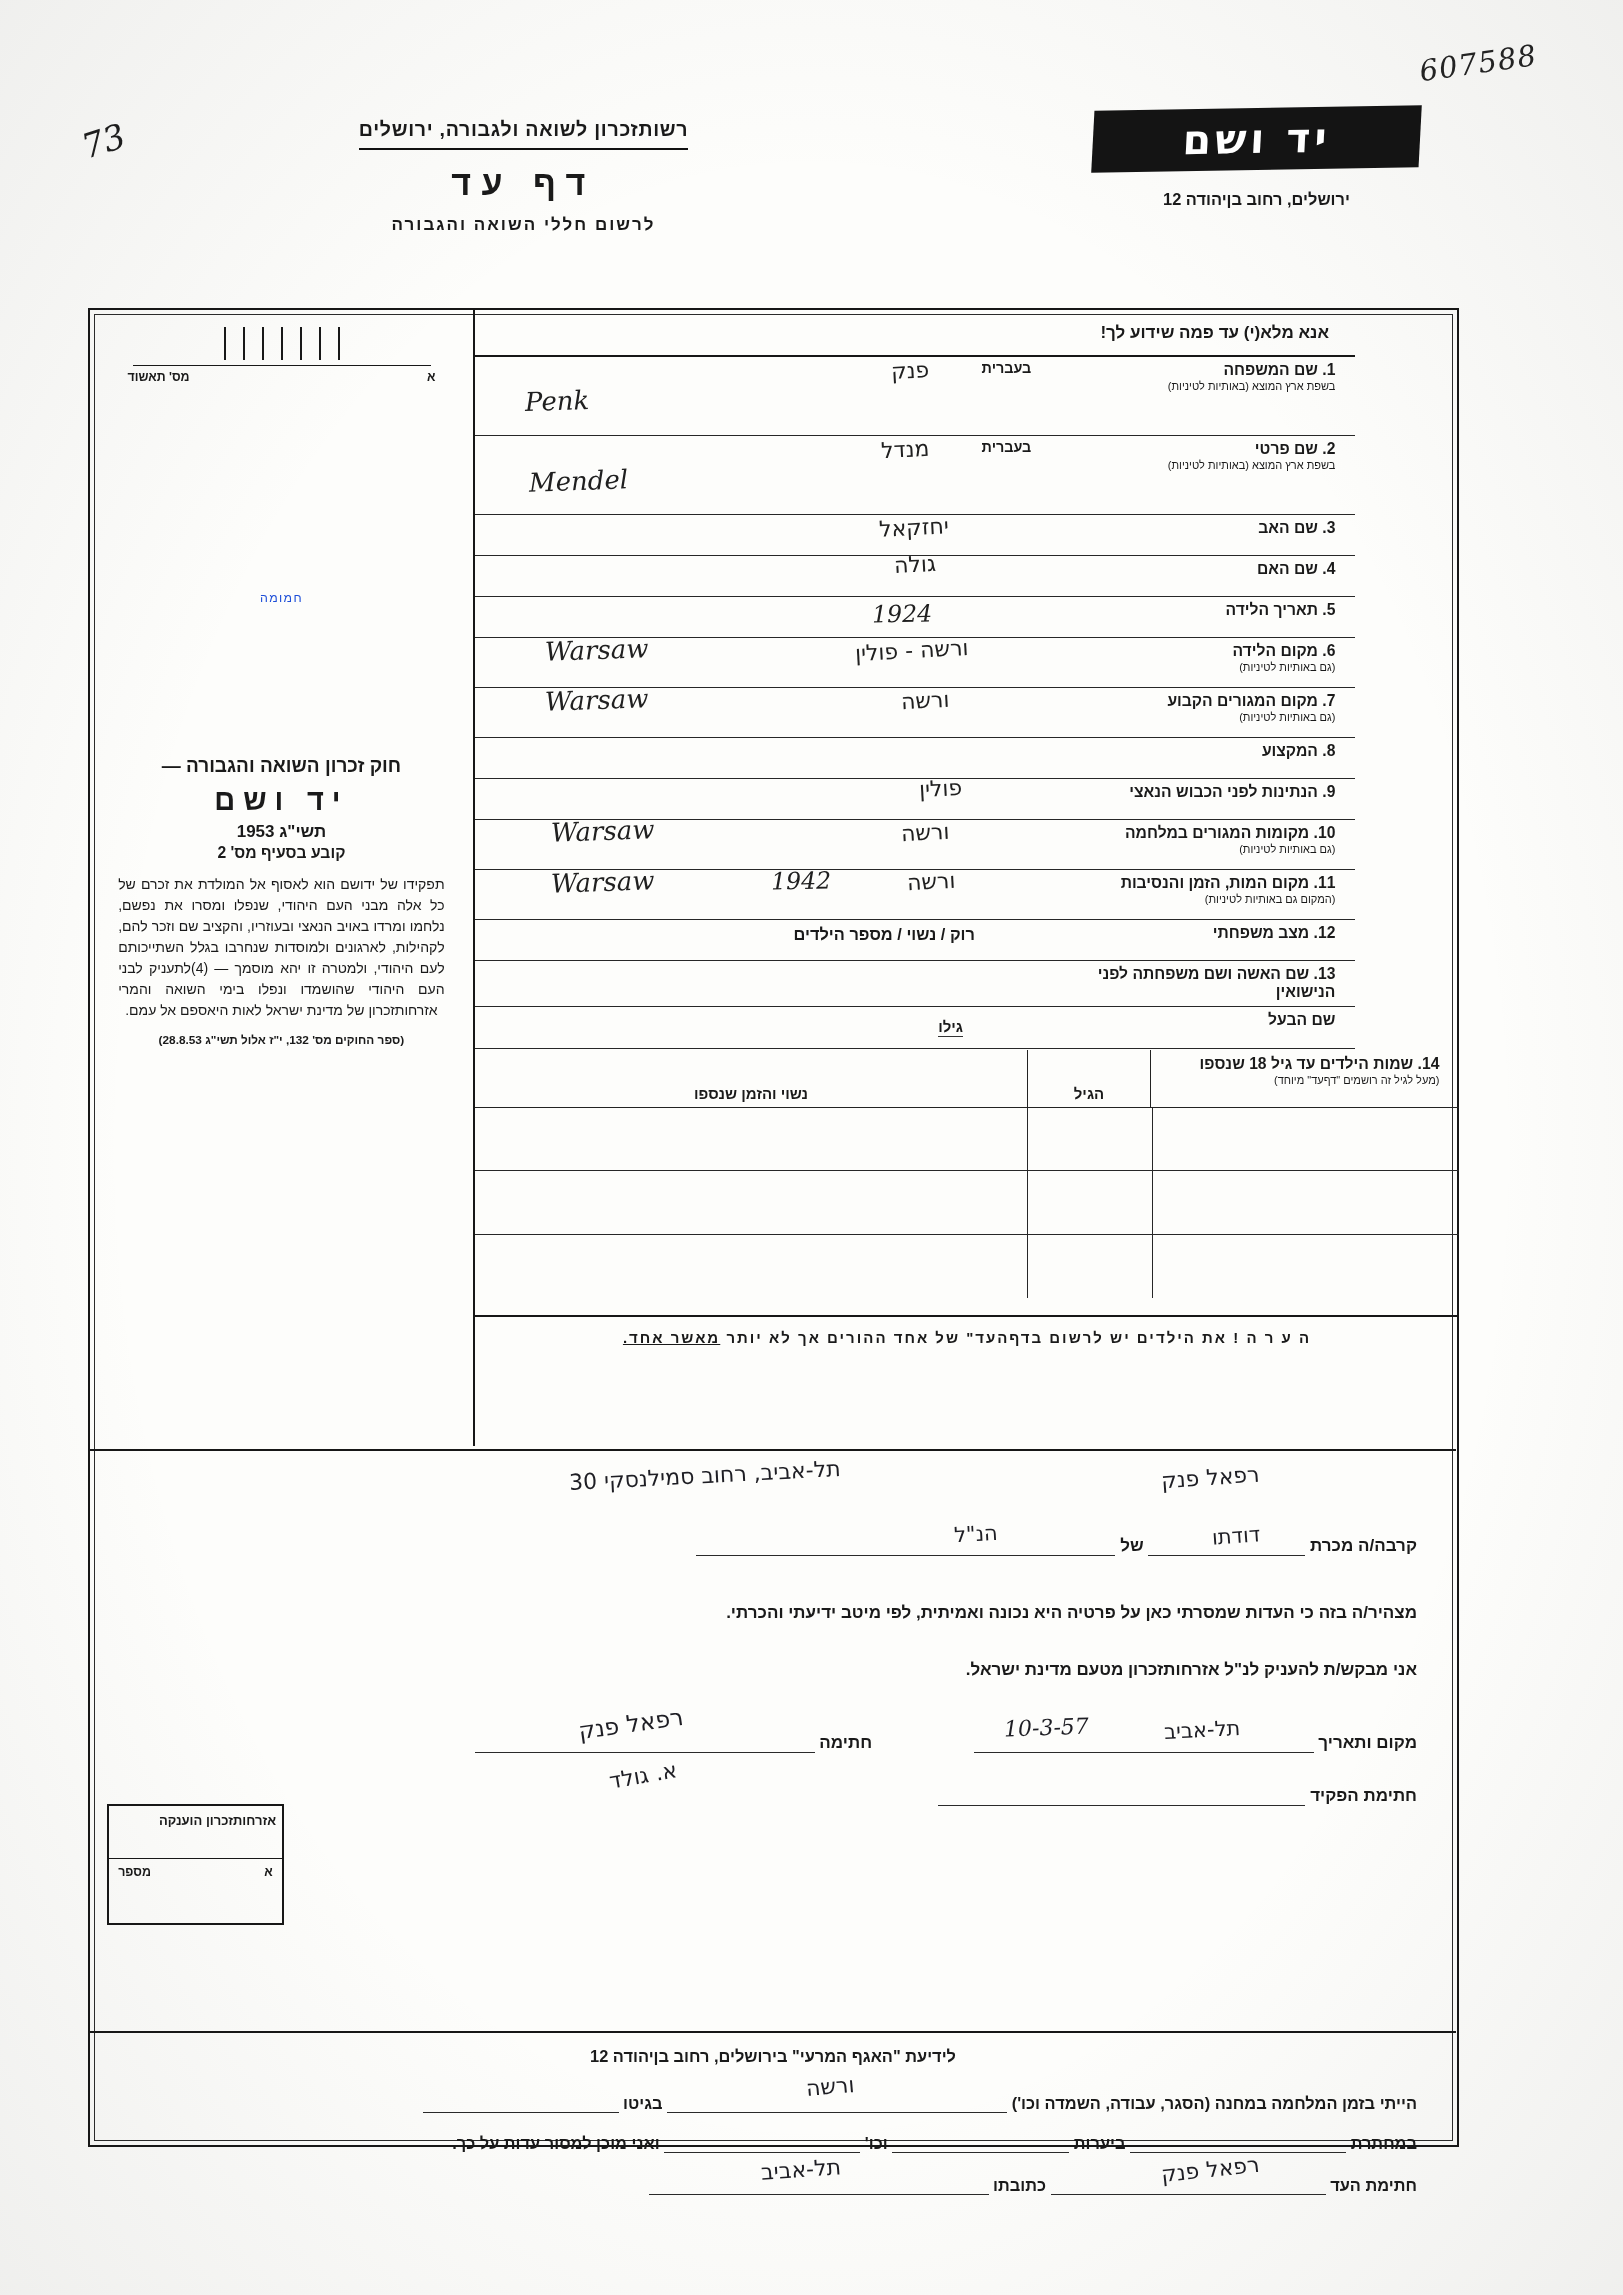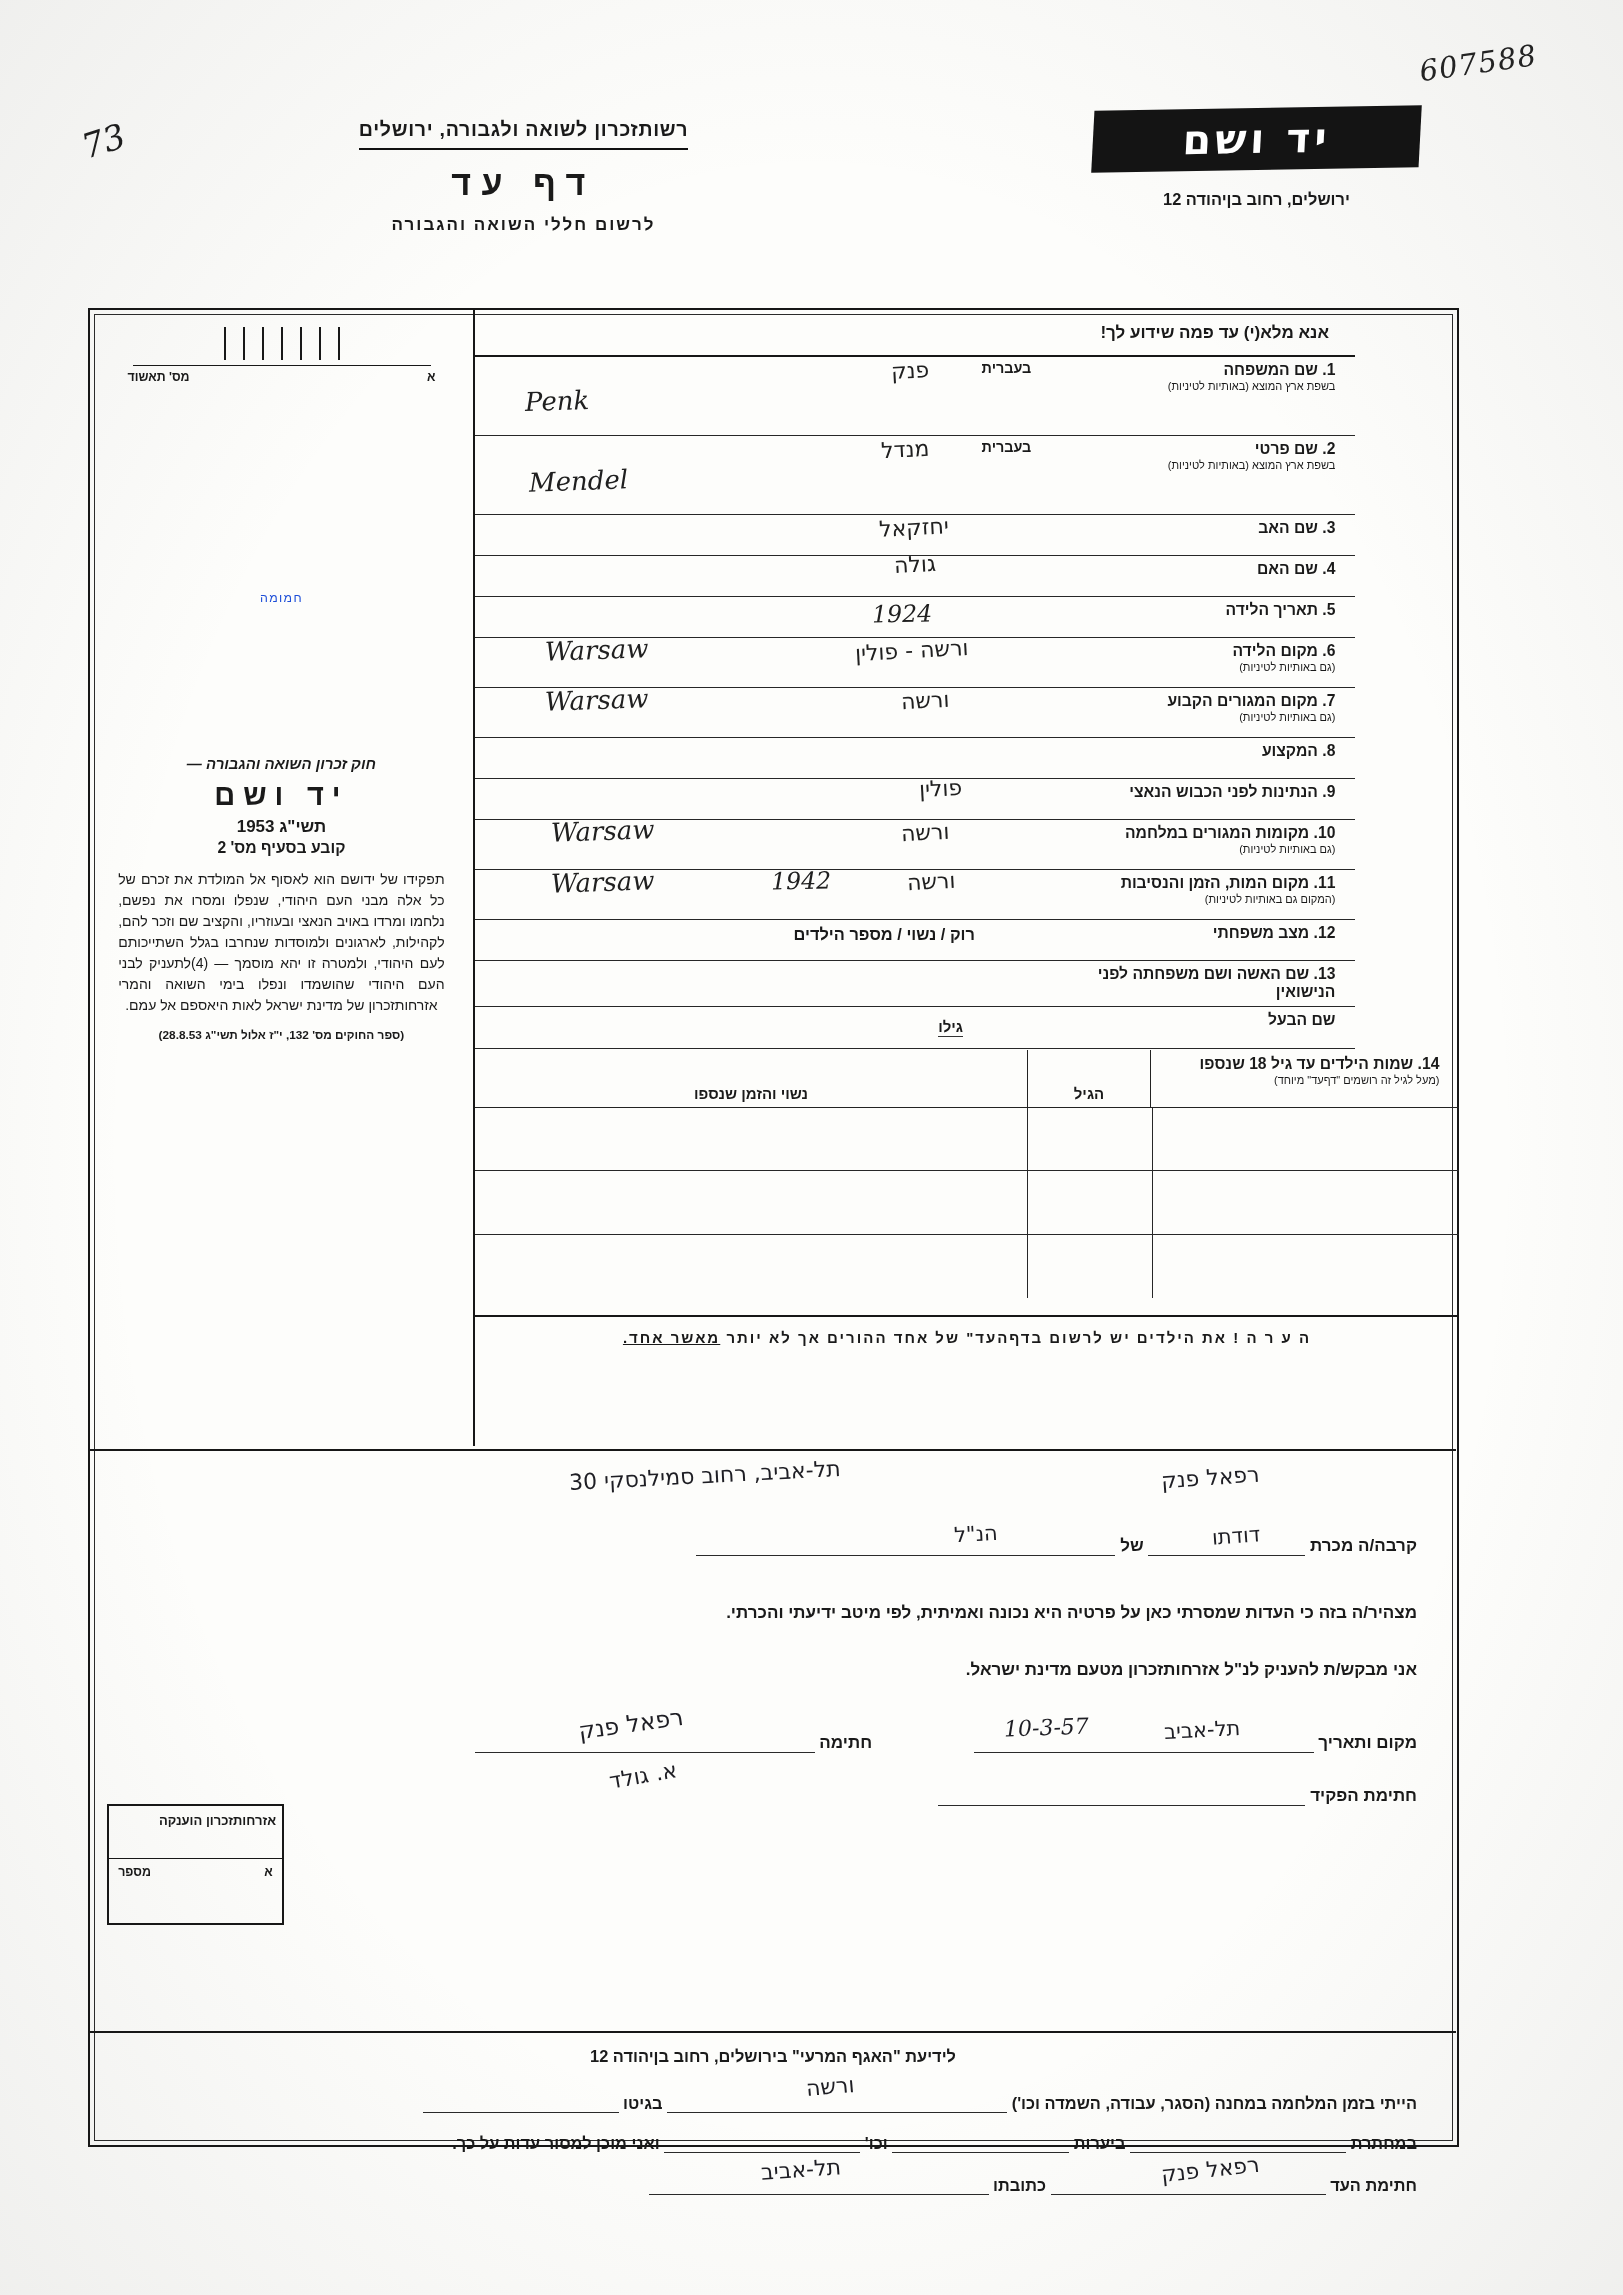--- a/index.html
+++ b/index.html
@@ -253,23 +253,22 @@
     letter-spacing: 1.3px;
   }
   #law-block {
     position: absolute;
     top: 445px; left: 16.4px;
     width: 350px;
     text-align: center;
     direction: rtl;
   }
   #law-block .law-title {
-    font-size: 15px;
-    font-weight: bold;
-    font-style: italic;
+    font-size: 19px;
+    font-weight: bold;
   }
   #law-block .yv {
     font-size: 29px;
     font-weight: bold;
     letter-spacing: 7.9px;
     margin-top: 6.5px;
   }
   #law-block .law-year {
     font-size: 17px;
     font-weight: bold;

